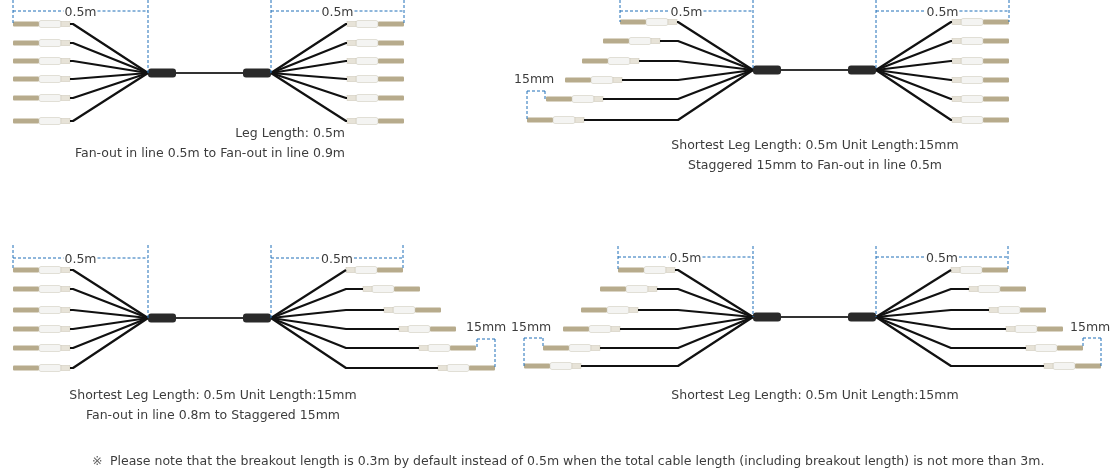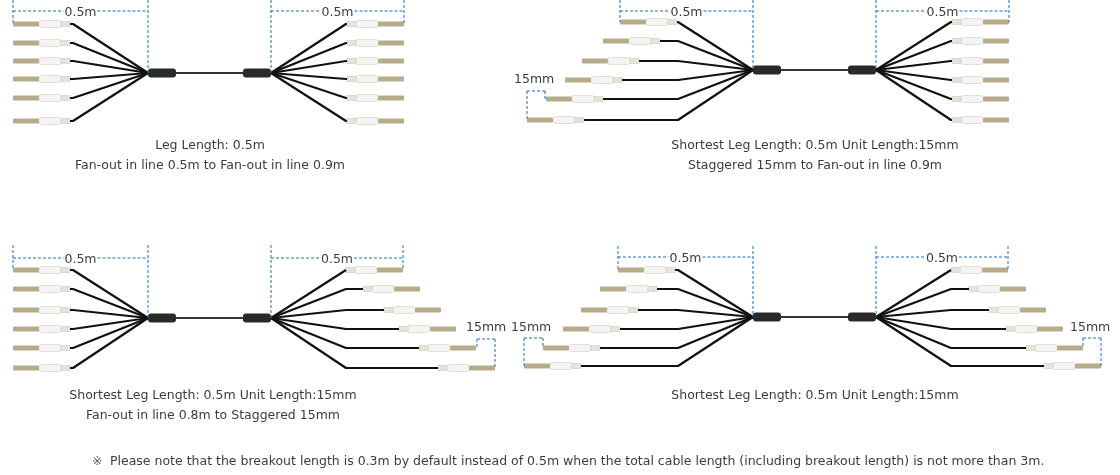--- a/index.html
+++ b/index.html
@@ -400,27 +400,27 @@
       </g>
       <g>
         <line x1="1083" y1="338" x2="1083" y2="348" stroke="#1f6fb8" stroke-width="1" stroke-dasharray="3,2"></line>
         <line x1="1101" y1="338" x2="1101" y2="366" stroke="#1f6fb8" stroke-width="1" stroke-dasharray="3,2"></line>
         <line x1="1083" y1="338" x2="1101" y2="338" stroke="#1f6fb8" stroke-width="1" stroke-dasharray="3,2"></line>
         <text x="1070" y="331" text-anchor="start" class="dimlabel">15mm</text>
       </g>
     </g>
   </svg>
 
-<div class="caption" style="left:210px; top:135px;">
+<div class="caption" style="left:210px; top:123px;text-align:right;">
   <div>Leg Length: 0.5m</div>
   <div>Fan-out in line 0.5m to Fan-out in line 0.9m</div>
 </div>
 <div class="caption" style="left:815px; top:135px;">
   <div>Shortest Leg Length: 0.5m  Unit Length:15mm</div>
-  <div>Staggered 15mm to Fan-out in line 0.9m</div>
+  <div>Staggered 15mm to Fan-out in line 0.5m</div>
 </div>
 <div class="caption" style="left:213px; top:385px;">
   <div>Shortest Leg Length: 0.5m  Unit Length:15mm</div>
   <div>Fan-out in line 0.8m to Staggered 15mm</div>
 </div>
 <div class="caption" style="left:815px; top:385px;">
   <div>Shortest Leg Length: 0.5m  Unit Length:15mm</div>
 </div>
 
 <div class="note">

